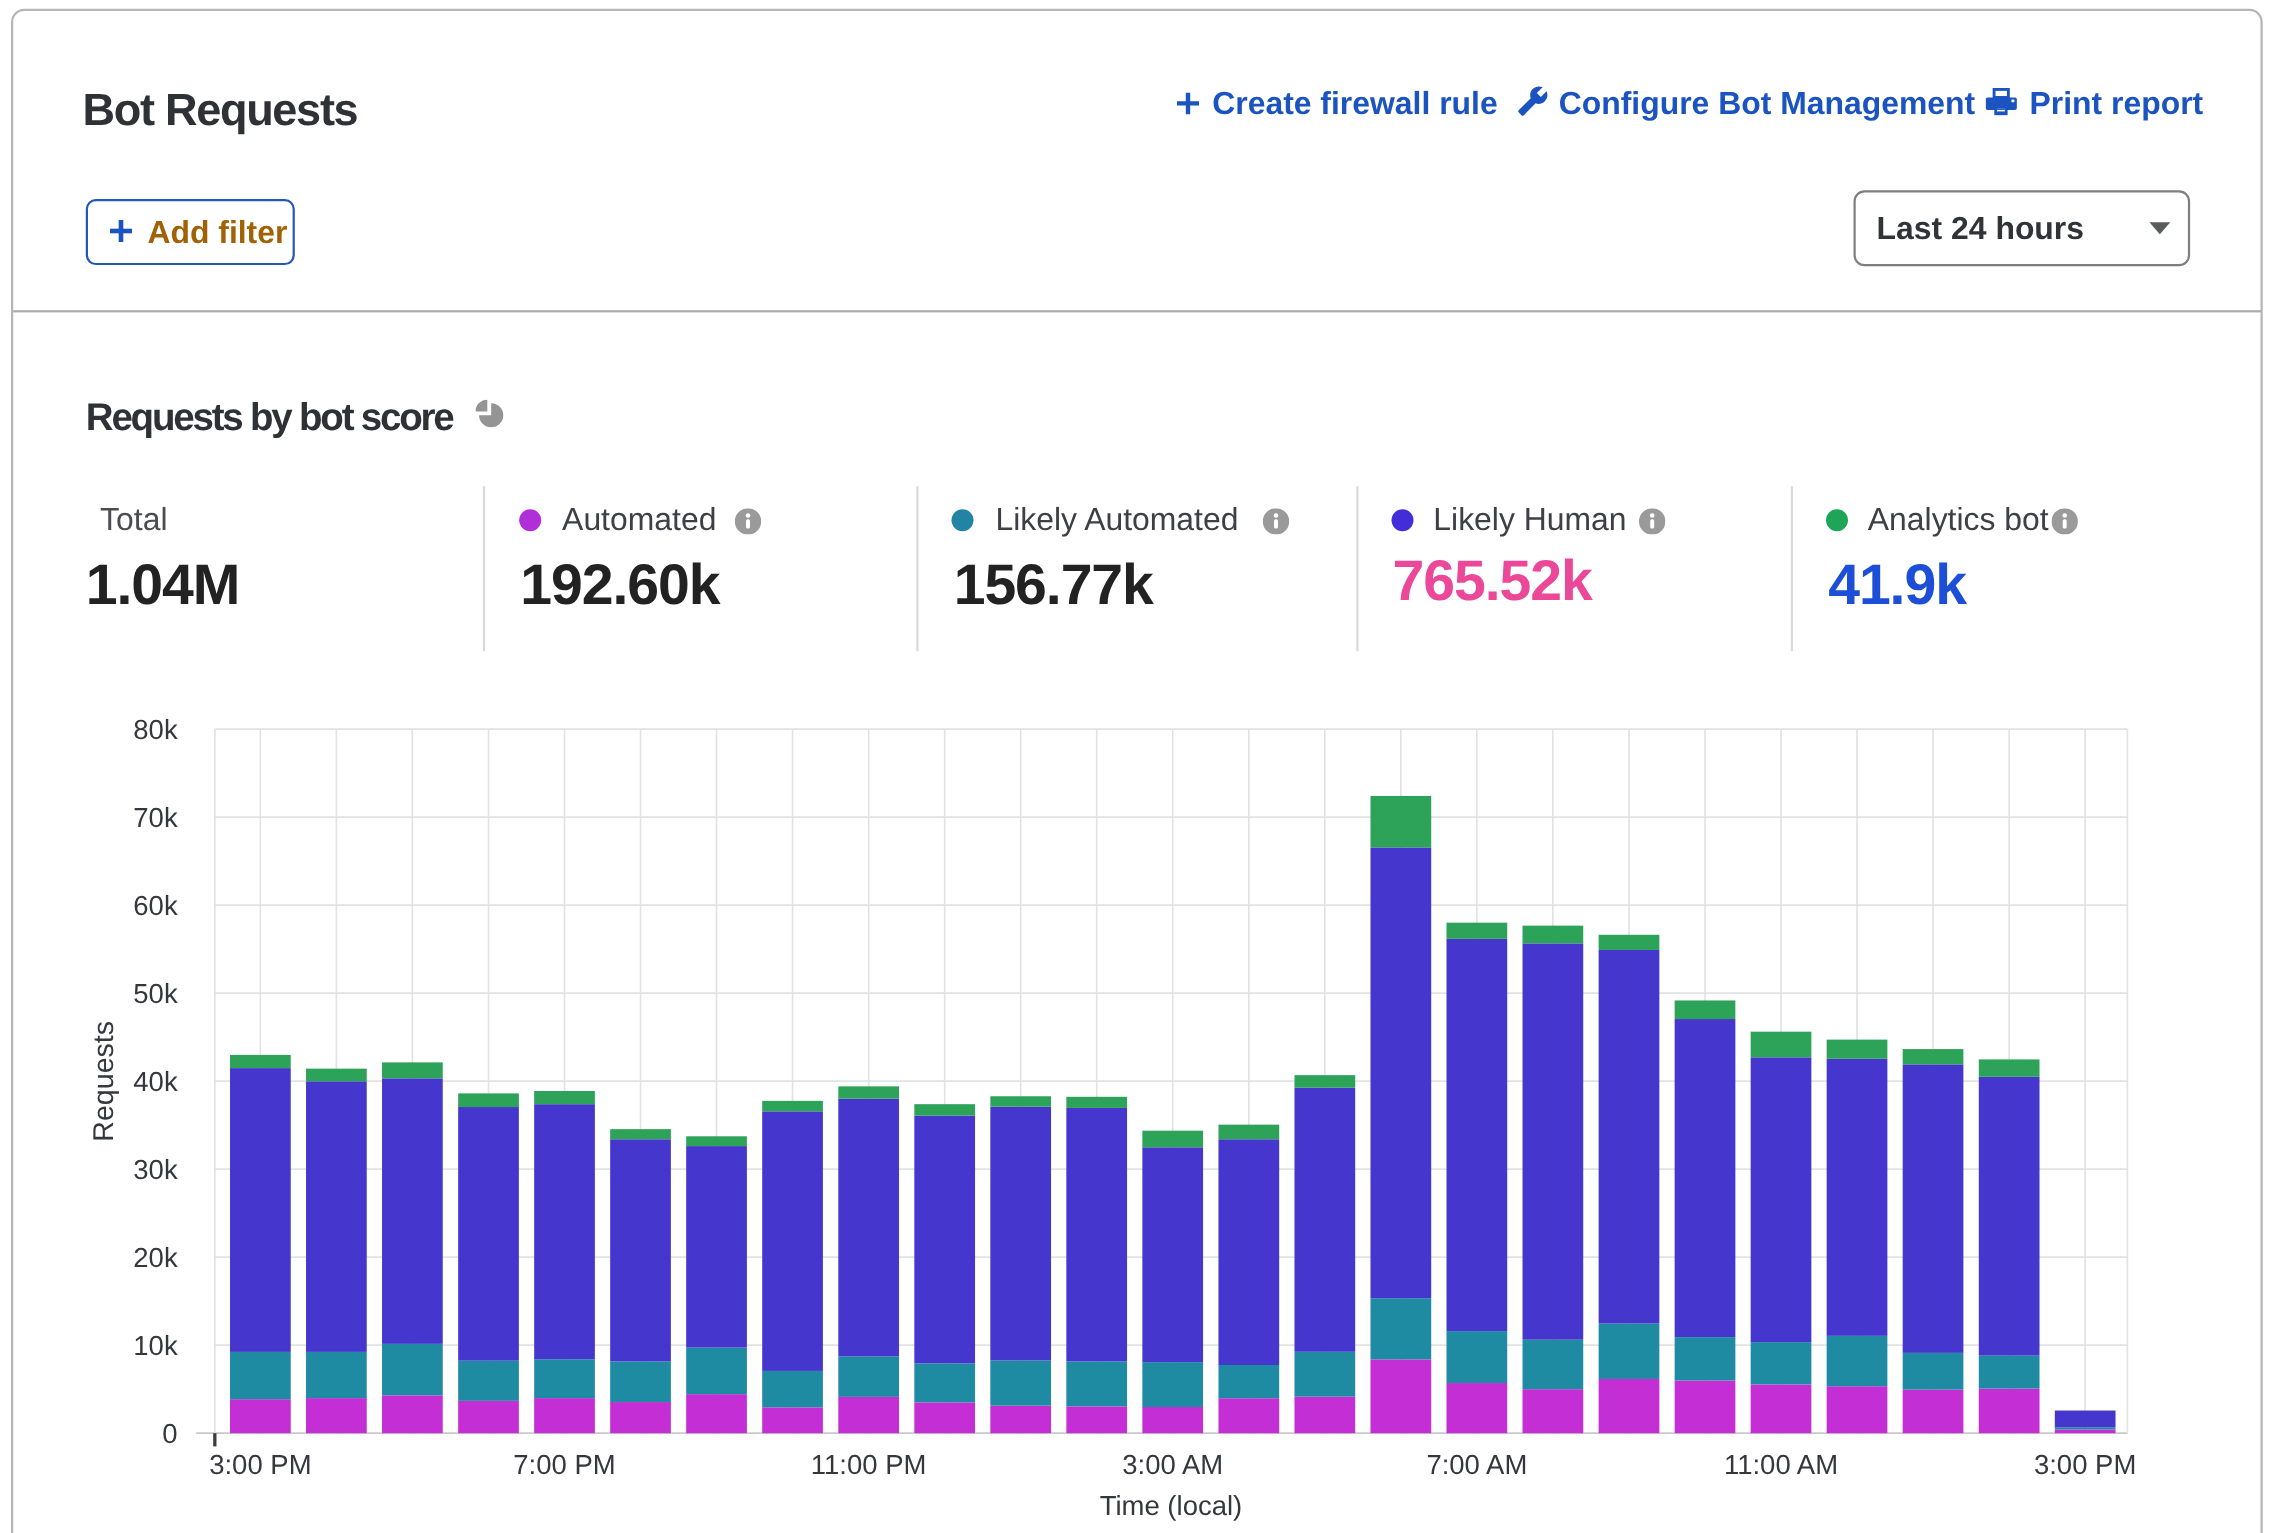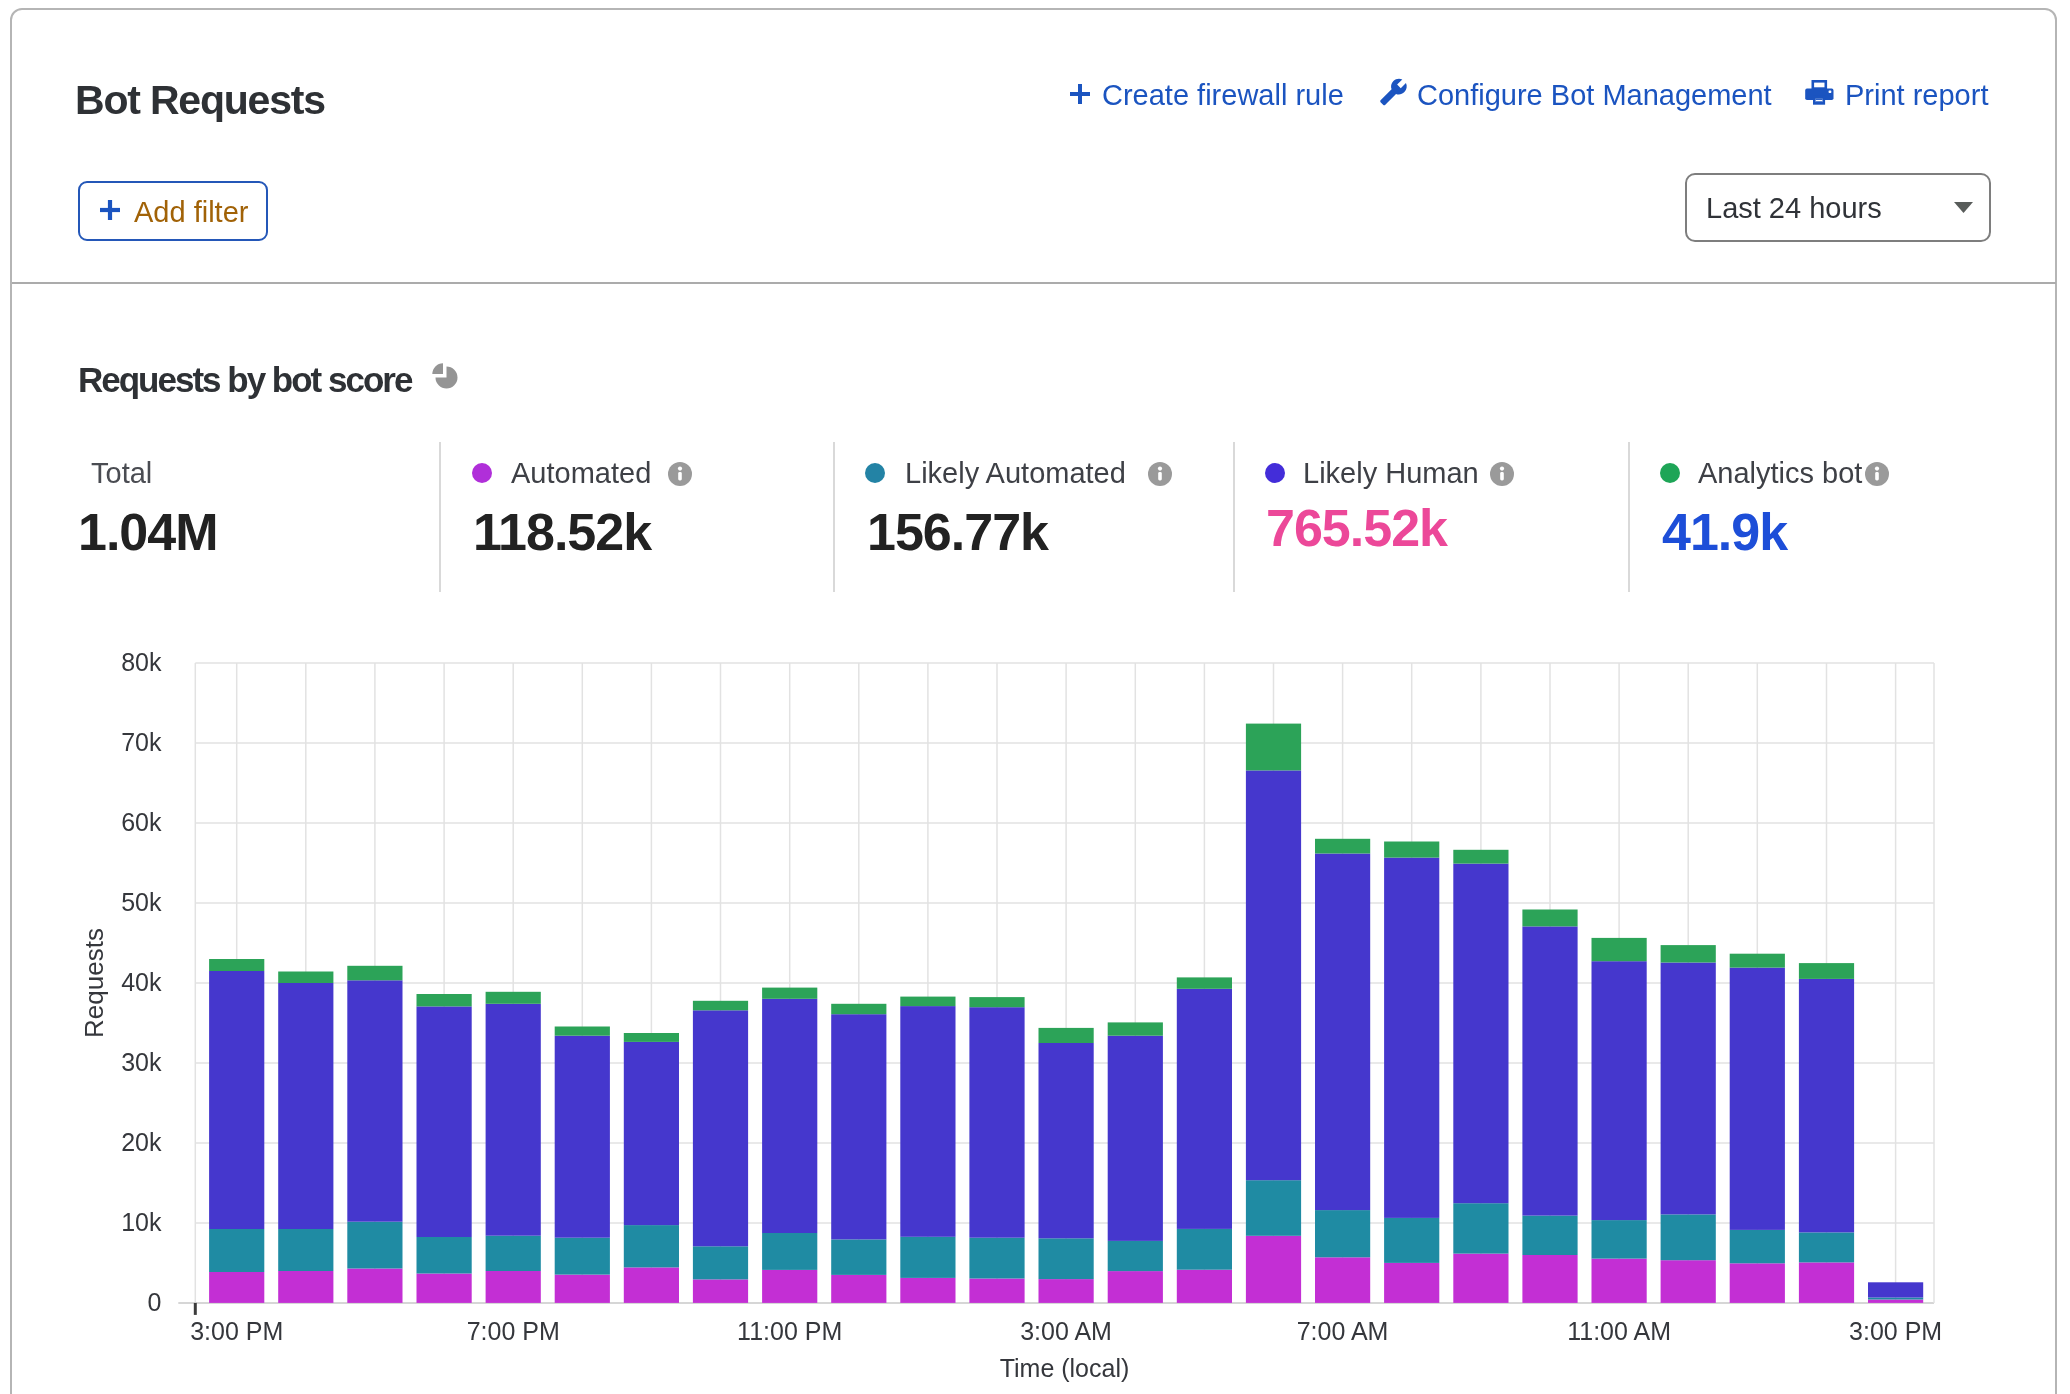--- a/index.html
+++ b/index.html
@@ -1,17 +1,17 @@
 <!DOCTYPE html>
 <html><head>
 <meta charset="utf-8">
 <style>
   * { margin:0; padding:0; box-sizing:border-box; }
   html,body { width:2070px; height:1394px; background:#fff; font-family:"Liberation Sans", sans-serif; overflow:hidden; }
-  .abs { position:absolute; }
+  .abs { position:absolute;font-weight:bold; }
 </style>
 </head>
 <body>
 <div class="abs" style="left:10px;top:8px;width:2047px;height:1500px;border:2px solid #b5b5b5;border-radius:12px"></div>
 <div class="abs" style="left:12px;top:282px;width:2044px;height:2px;background:#ababab"></div>
 
 <div class="abs" style="left:75px;top:77px;font-size:41px;font-weight:bold;letter-spacing:-1.2px;color:#2e3135">Bot Requests</div>
 
 <svg style="position:absolute;left:1070px;top:84px" width="20" height="20" viewBox="0 0 20 20">
     <line x1="10" y1="0" x2="10" y2="20" stroke="#1b54c0" stroke-width="4"></line>
@@ -53,21 +53,21 @@
 
 <div style="position:absolute;left:91px;top:457px;font-size:29px;color:#4a4c52">Total</div>
 <div style="position:absolute;left:78px;top:502px;font-size:52px;font-weight:bold;letter-spacing:-1px;color:#222">1.04M</div>
 <div style="position:absolute;left:471.6px;top:462.6px;width:20.8px;height:20.8px;border-radius:50%;background:#b02fd9"></div>
 <div style="position:absolute;left:511px;top:457px;font-size:29px;color:#3e4046">Automated</div>
 <svg style="position:absolute;left:668px;top:462px" width="24" height="24" viewBox="0 0 24 24">
     <circle cx="12" cy="12" r="12" fill="#9a9a9a"></circle>
     <circle cx="12" cy="6.6" r="2.1" fill="#fff"></circle>
     <rect x="10.2" y="10" width="3.6" height="8.4" rx="1.4" fill="#fff"></rect>
   </svg>
-<div style="position:absolute;left:473px;top:502px;font-size:52px;font-weight:bold;letter-spacing:-1px;color:#222">118.52k</div>
+<div style="position:absolute;left:473px;top:502px;font-size:52px;font-weight:bold;letter-spacing:-1px;color:#222">192.60k</div>
 <div style="position:absolute;left:864.6px;top:462.6px;width:20.8px;height:20.8px;border-radius:50%;background:#2383a5"></div>
 <div style="position:absolute;left:905px;top:457px;font-size:29px;color:#3e4046">Likely Automated</div>
 <svg style="position:absolute;left:1148px;top:462px" width="24" height="24" viewBox="0 0 24 24">
     <circle cx="12" cy="12" r="12" fill="#9a9a9a"></circle>
     <circle cx="12" cy="6.6" r="2.1" fill="#fff"></circle>
     <rect x="10.2" y="10" width="3.6" height="8.4" rx="1.4" fill="#fff"></rect>
   </svg>
 <div style="position:absolute;left:867px;top:502px;font-size:52px;font-weight:bold;letter-spacing:-1px;color:#222">156.77k</div>
 <div style="position:absolute;left:1264.6px;top:462.6px;width:20.8px;height:20.8px;border-radius:50%;background:#432dd9"></div>
 <div style="position:absolute;left:1303px;top:457px;font-size:29px;color:#3e4046">Likely Human</div>

